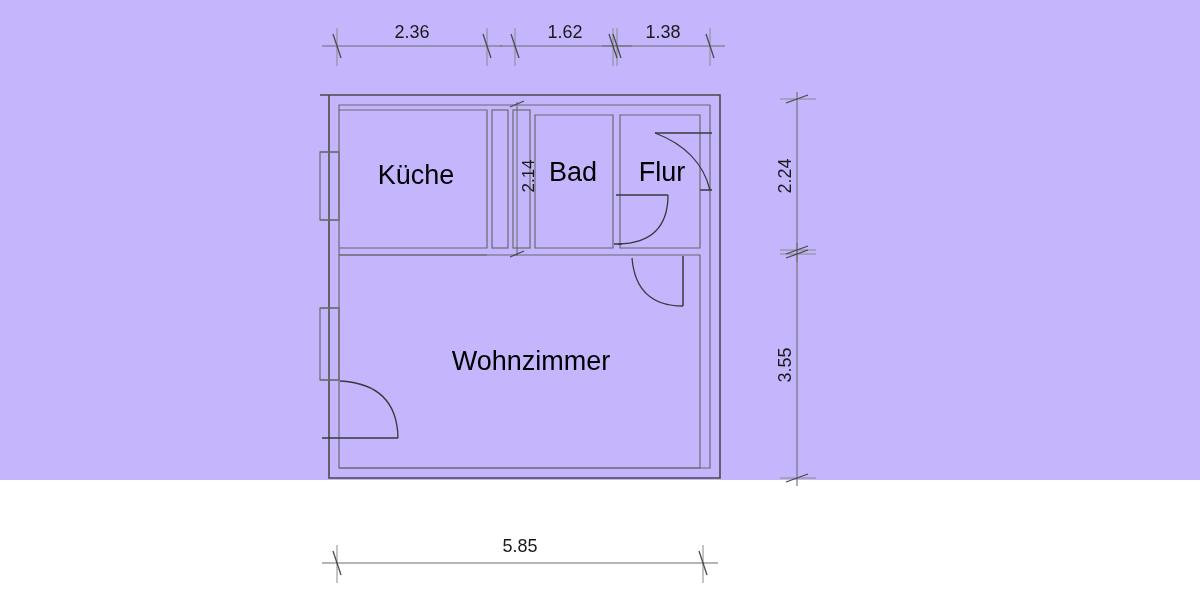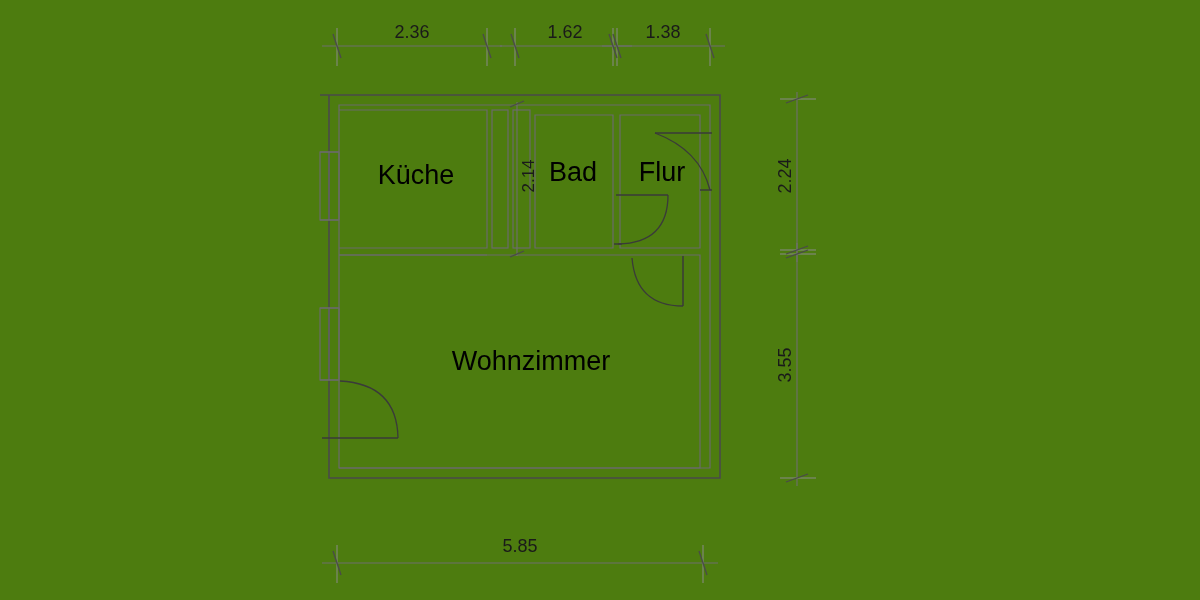--- a/index.html
+++ b/index.html
@@ -10,22 +10,22 @@
   }
   body {
     width: 1200px;
     height: 600px;
     overflow: hidden;
     font-family: "Liberation Sans", sans-serif;
   }
   #plan-root {
     position: relative;
     width: 1200px;
-    height: 600px;
-    background: #4d7c0f;
+    height: 480px;
+    background: #c4b5fd;
   }
   #floorplan-svg {
     display: block;
     width: 1200px;
     height: 600px;
   }
   .wall-line {
     stroke: #4a4a4a;
     stroke-width: 1.6;
     fill: none;

